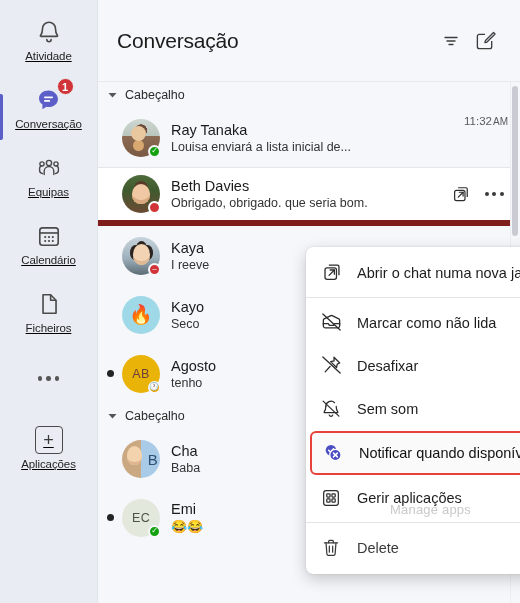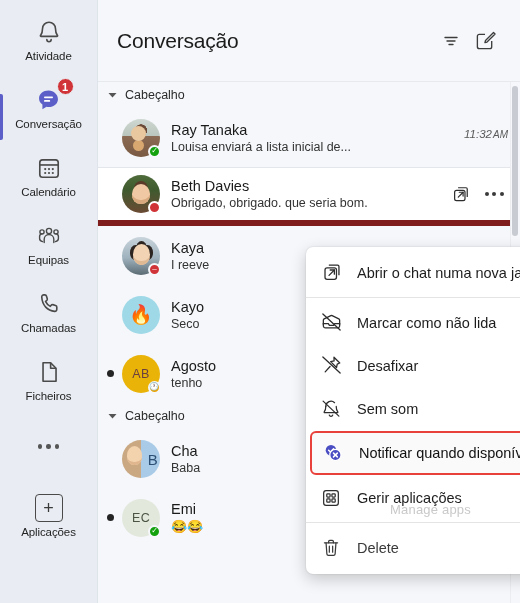--- a/index.html
+++ b/index.html
@@ -17,20 +17,21 @@
   }
 
   
   .rail {
     width: 98px; height: 603px;
     background: #e9edf3;
     border-right: 1px solid #dfe3ea;
     position: relative;
     flex: 0 0 98px;
     padding-top: 6px;
+    text-decoration: underline;
   }
   .rail-item {
     position: relative;
     height: 68px;
     display: flex;
     flex-direction: column;
     align-items: center;
     justify-content: center;
     gap: 3px;
     cursor: pointer;
@@ -204,23 +205,22 @@
     color: #333333;
     white-space: nowrap;
     overflow: hidden;
     text-overflow: clip;
   }
   .rtime {
     font-size: 11.5px;
     color: #5a5a5a;
     white-space: nowrap;
     align-self: flex-start;
-    margin-top: 20px;
+    margin-top: 7px;
     flex: 0 0 auto;
-    font-style: italic;
   }
   .rtime b { font-weight: normal; font-size: 10px; margin-left: 1px; }
   .row-actions {
     display: flex; align-items: center; gap: 6px;
     flex: 0 0 auto;
   }
   .row-act-btn {
     width: 28px; height: 28px;
     display: flex; align-items: center; justify-content: center;
     cursor: pointer; border-radius: 4px;
@@ -353,56 +353,48 @@
           <rect x="8" y="8.4" width="8" height="1.5" rx="0.75" fill="#ffffff"></rect>
           <rect x="8" y="11.6" width="5.5" height="1.5" rx="0.75" fill="#ffffff"></rect>
         </svg>
         <div class="badge">1</div>
       </div>
       <div class="lbl">Conversação</div>
     </div>
 
     <div class="rail-item">
       <div class="ico">
+        <svg width="28" height="28" viewBox="0 0 28 28" fill="none" stroke="#4a4a4a" stroke-width="1.4" stroke-linecap="round">
+          <circle cx="14" cy="9" r="2.6"></circle>
+          <circle cx="7" cy="10" r="2.1"></circle>
+          <circle cx="21" cy="10" r="2.1"></circle>
+          <path d="M9.2 20.5v-3.2a4.8 4.8 0 0 1 9.6 0v3.2"></path>
+          <path d="M7.6 19.6c-1.8-.4-3-1.6-3-3.2v-2a3 3 0 0 1 2.6-2.8"></path>
+          <path d="M20.4 19.6c1.8-.4 3-1.6 3-3.2v-2a3 3 0 0 0-2.6-2.8"></path>
+        </svg>
+      </div>
+      <div class="lbl">Equipas</div>
+    </div>
+
+    <div class="rail-item">
+      <div class="ico">
         <svg width="26" height="26" viewBox="0 0 24 24" fill="none" stroke="#4a4a4a" stroke-width="1.5">
           <rect x="3.5" y="4.5" width="17" height="16" rx="2.5"></rect>
           <path d="M3.5 9.2h17"></path>
           <circle cx="8.5" cy="13" r="1" fill="#4a4a4a" stroke="none"></circle>
           <circle cx="12" cy="13" r="1" fill="#4a4a4a" stroke="none"></circle>
           <circle cx="15.5" cy="13" r="1" fill="#4a4a4a" stroke="none"></circle>
           <circle cx="8.5" cy="16.6" r="1" fill="#4a4a4a" stroke="none"></circle>
           <circle cx="12" cy="16.6" r="1" fill="#4a4a4a" stroke="none"></circle>
           <circle cx="15.5" cy="16.6" r="1" fill="#4a4a4a" stroke="none"></circle>
         </svg>
       </div>
       <div class="lbl">Calendário</div>
     </div>
 
-    <div class="rail-item">
-      <div class="ico">
-        <svg width="28" height="28" viewBox="0 0 28 28" fill="none" stroke="#4a4a4a" stroke-width="1.4" stroke-linecap="round">
-          <circle cx="14" cy="9" r="2.6"></circle>
-          <circle cx="7" cy="10" r="2.1"></circle>
-          <circle cx="21" cy="10" r="2.1"></circle>
-          <path d="M9.2 20.5v-3.2a4.8 4.8 0 0 1 9.6 0v3.2"></path>
-          <path d="M7.6 19.6c-1.8-.4-3-1.6-3-3.2v-2a3 3 0 0 1 2.6-2.8"></path>
-          <path d="M20.4 19.6c1.8-.4 3-1.6 3-3.2v-2a3 3 0 0 0-2.6-2.8"></path>
-        </svg>
-      </div>
-      <div class="lbl">Equipas</div>
-    </div>
-
-    <div class="rail-item">
-      <div class="ico">
-        <svg width="26" height="26" viewBox="0 0 24 24" fill="none" stroke="#4a4a4a" stroke-width="1.5" stroke-linecap="round" stroke-linejoin="round">
-          <path d="M8.2 3.6c.8 0 1.3.5 1.5 1.2l.7 2.4c.2.7 0 1.3-.6 1.7l-1 .7c.9 2 2.4 3.6 4.4 4.6l.8-1.1c.4-.5 1-.7 1.6-.5l2.4.7c.7.2 1.2.8 1.2 1.5v2.1c0 1.1-.9 2-2 1.9C10.6 18.2 5.8 13.4 5.3 5.6c-.1-1.1.8-2 1.9-2z"></path>
-        </svg>
-      </div>
-      <div class="lbl">Chamadas</div>
-    </div>
 
     <div class="rail-item">
       <div class="ico">
         <svg width="26" height="26" viewBox="0 0 24 24" fill="none" stroke="#4a4a4a" stroke-width="1.5" stroke-linejoin="round">
           <path d="M6.5 3.5h7l5 5v12h-12z"></path>
           <path d="M13.5 3.5v5h5"></path>
         </svg>
       </div>
       <div class="lbl">Ficheiros</div>
     </div>

